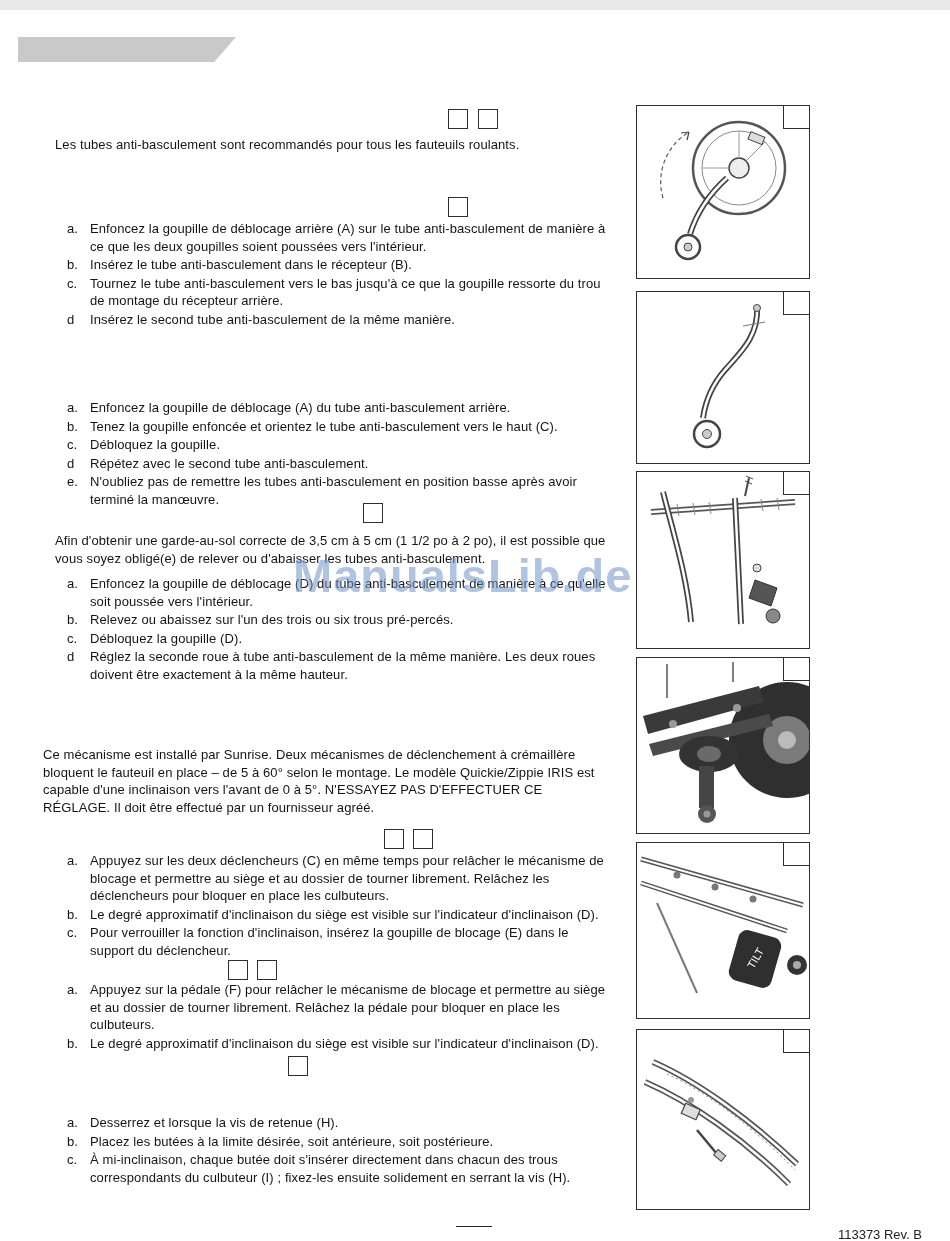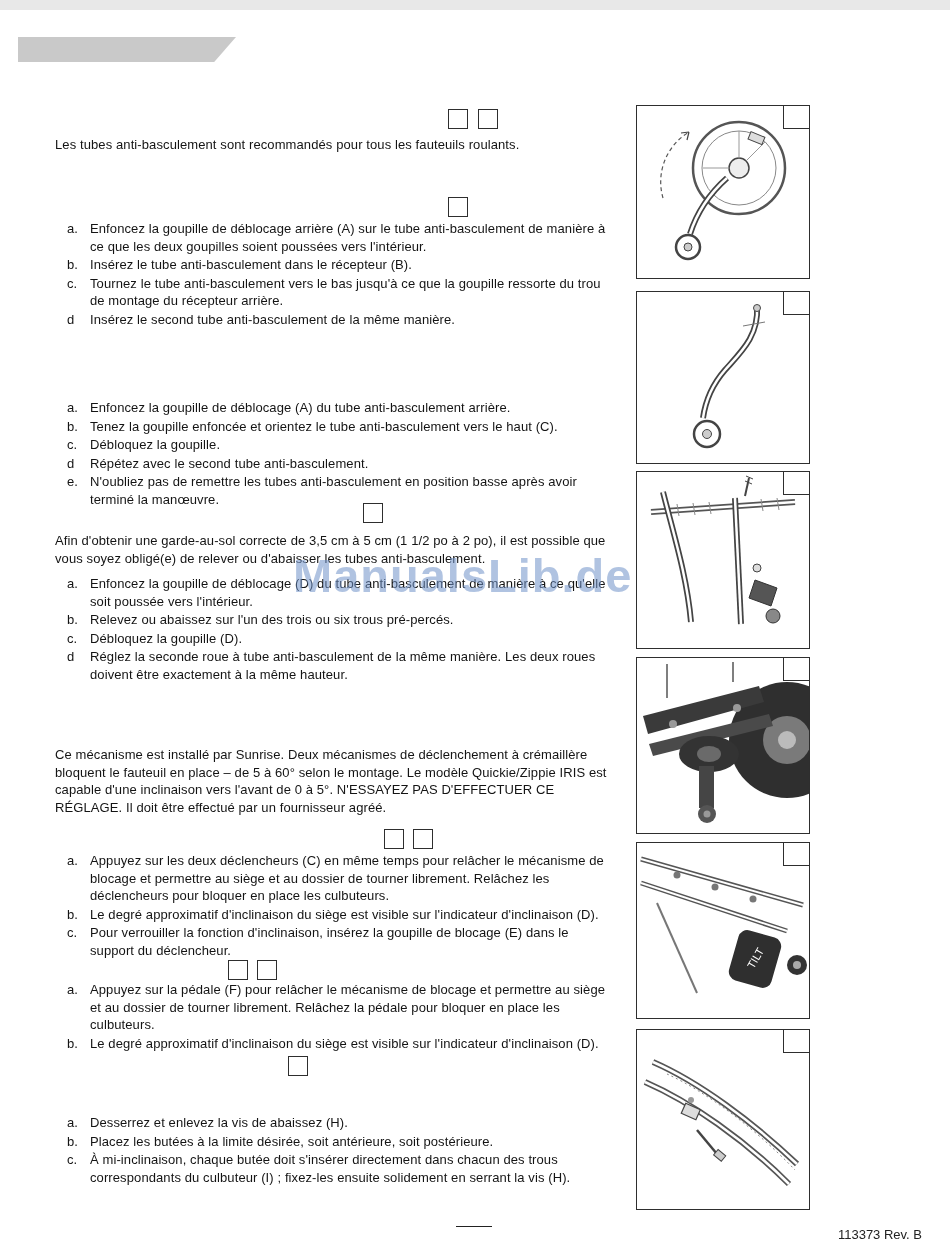--- a/index.html
+++ b/index.html
@@ -115,21 +115,21 @@
       <div class="step">
         <span class="step-label">c.</span>
         <span class="step-text">Débloquez la goupille (D).</span>
       </div>
       <div class="step">
         <span class="step-label">d</span>
         <span class="step-text">Réglez la seconde roue à tube anti-basculement de la même manière. Les deux roues doivent être exactement à la même hauteur.</span>
       </div>
     </div>
 
-  <div class="para" style="left:55px;top:736px;width:560px;">Ce mécanisme est installé par Sunrise. Deux mécanismes de déclenchement à crémaillère bloquent le fauteuil en place – de 5 à 60° selon le montage. Le modèle Quickie/Zippie IRIS est capable d'une inclinaison vers l'avant de 0 à 5°. N'ESSAYEZ PAS D'EFFECTUER CE RÉGLAGE. Il doit être effectué par un fournisseur agréé.</div>
+  <div class="para" style="left:43px;top:736px;width:560px;">Ce mécanisme est installé par Sunrise. Deux mécanismes de déclenchement à crémaillère bloquent le fauteuil en place – de 5 à 60° selon le montage. Le modèle Quickie/Zippie IRIS est capable d'une inclinaison vers l'avant de 0 à 5°. N'ESSAYEZ PAS D'EFFECTUER CE RÉGLAGE. Il doit être effectué par un fournisseur agréé.</div>
 
   <div class="steps" style="left:67px;top:842px;width:545px;">
       <div class="step">
         <span class="step-label">a.</span>
         <span class="step-text">Appuyez sur les deux déclencheurs (C) en même temps pour relâcher le mécanisme de blocage et permettre au siège et au dossier de tourner librement. Relâchez les déclencheurs pour bloquer en place les culbuteurs.</span>
       </div>
       <div class="step">
         <span class="step-label">b.</span>
         <span class="step-text">Le degré approximatif d'inclinaison du siège est visible sur l'indicateur d'inclinaison (D).</span>
       </div>
@@ -147,21 +147,21 @@
       <div class="step">
         <span class="step-label">b.</span>
         <span class="step-text">Le degré approximatif d'inclinaison du siège est visible sur l'indicateur d'inclinaison (D).</span>
       </div>
     </div>
 
 
   <div class="steps" style="left:67px;top:1104px;width:545px;">
       <div class="step">
         <span class="step-label">a.</span>
-        <span class="step-text">Desserrez et enlevez la vis de abaissez (H).</span>
+        <span class="step-text">Desserrez et lorsque la vis de retenue (H).</span>
       </div>
       <div class="step">
         <span class="step-label">b.</span>
         <span class="step-text">Placez les butées à la limite désirée, soit antérieure, soit postérieure.</span>
       </div>
       <div class="step">
         <span class="step-label">c.</span>
         <span class="step-text">À mi-inclinaison, chaque butée doit s'insérer directement dans chacun des trous correspondants du culbuteur (I) ; fixez-les ensuite solidement en serrant la vis (H).</span>
       </div>
     </div>

